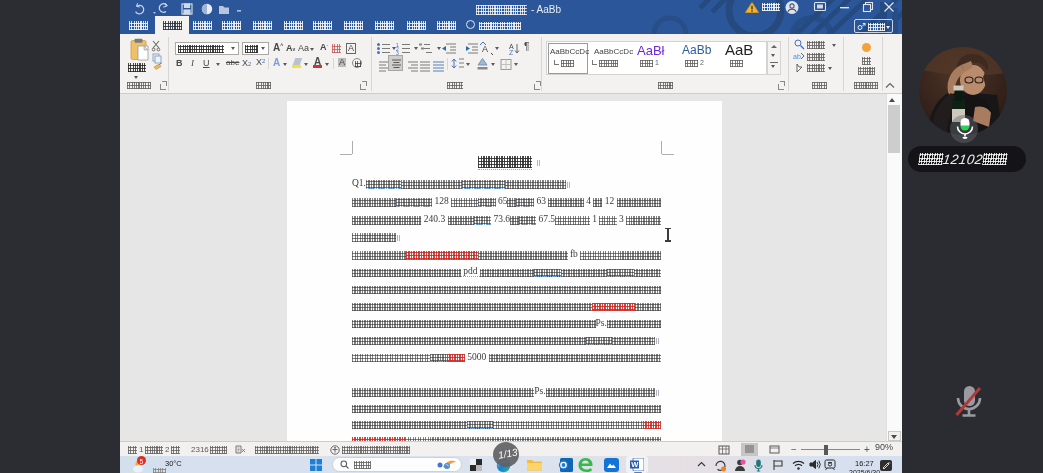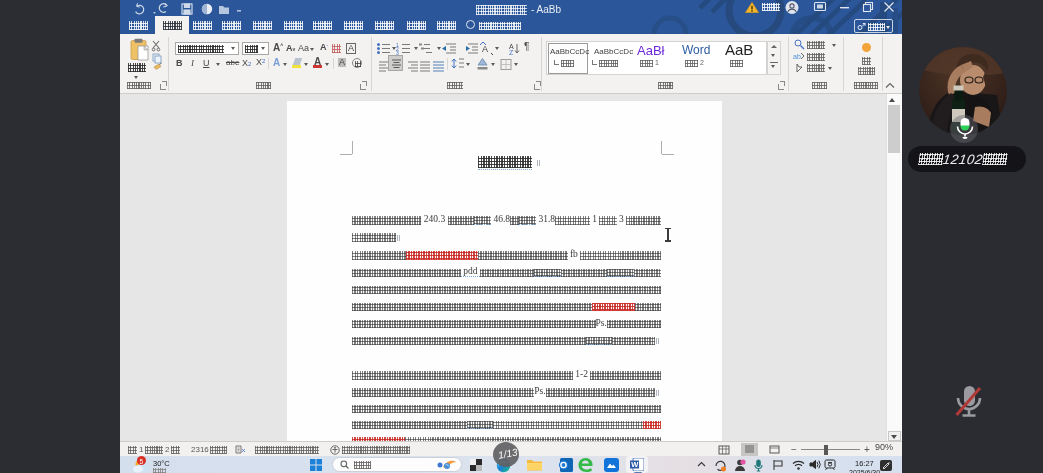--- a/index.html
+++ b/index.html
@@ -277,21 +277,21 @@
   <div class="abs" style="left:427.5px;top:8.5px;width:40px;height:31px;border:1px solid #9a9a9a;background:#fdfdfd"></div>
   <span class="dna" style="left:430px;top:13px">AaBbCcDc</span>
   <span class="abs" style="left:434px;top:26px;width:5px;height:5px;border-left:1px solid #777;border-bottom:1px solid #777"></span>
         <i class="ta gy" style="left:441px;top:26px;width:13px;height:7px"></i>
   <span class="dna" style="left:474px;top:13px">AaBbCcDc</span>
   <span class="abs" style="left:472px;top:26px;width:5px;height:5px;border-left:1px solid #777;border-bottom:1px solid #777"></span>
         <i class="ta gy" style="left:479px;top:26px;width:19px;height:7px"></i>
   <span class="dna" style="left:517px;top:9px;font-size:13px;color:#6d28d9">AaBł</span>
   <i class="ta gy" style="left:520px;top:26px;width:13px;height:7px"></i>
         <span class="abs" style="left:535px;top:25px;font:7px 'Liberation Sans';color:#666">1</span>
-  <span class="dna" style="left:562px;top:9px;font-size:12px;color:#2e5d9e">Word</span>
+  <span class="dna" style="left:562px;top:9px;font-size:12px;color:#2e5d9e">AaBb</span>
   <i class="ta gy" style="left:565px;top:26px;width:13px;height:7px"></i>
         <span class="abs" style="left:580px;top:25px;font:7px 'Liberation Sans';color:#666">2</span>
   <span class="dna" style="left:605px;top:7px;font-size:15px;color:#222">AaB</span>
   <i class="ta gy" style="left:610px;top:26px;width:13px;height:7px"></i>
   <div class="abs" style="left:647px;top:7px;width:14px;height:34px;background:#f4f3f2;border:1px solid #d5d3d1"></div>
   <div class="abs" style="left:651px;top:11px;width:0;height:0;border-left:3px solid transparent;border-right:3px solid transparent;border-bottom:3.5px solid #666"></div>
   <div class="caret" style="left:651px;top:20px"></div>
   <div class="abs" style="left:650px;top:28px;width:8px;height:1.2px;background:#666"></div>
         <div class="caret" style="left:651px;top:31px"></div>
   <i class="ta gy glabel" style="left:538px;top:48px;width:15px;height:7px"></i>
@@ -327,29 +327,53 @@
 
     <div class="abs" style="left:65px;top:40px;width:1px;height:13px;background:#aeaeae"></div>
     <div class="abs" style="left:53.5px;top:52.5px;width:12px;height:1px;background:#aeaeae"></div>
     <div class="abs" style="left:374.5px;top:40px;width:1px;height:13px;background:#aeaeae"></div>
     <div class="abs" style="left:375.5px;top:52.5px;width:12px;height:1px;background:#aeaeae"></div>
 
     <div class="abs" style="left:191.5px;top:55px;border-bottom:1px dotted #7cabdc;padding-bottom:1px">
             <i class="t dk" style="display:block;width:54px;height:11.5px;--ink:rgba(30,30,30,.95);background-image:repeating-linear-gradient(90deg,var(--ink) 0 1.5px,transparent 1.5px 2.6px),repeating-linear-gradient(0deg,var(--ink) 0 1.3px,transparent 1.3px 2.9px)"></i>
           </div>
     <div class="pil abs" style="left:249px;top:59px"></div>
+    <div class="ln" style="top:77.4px;">
+            <s class="lt " style="">Q1.</s>
+            <i class="t ub" style="width:34.8px;height:8.5px;"></i>
+            <i class="t " style="width:60.9px;height:8.5px;"></i>
+            <i class="t ub" style="width:43.5px;height:8.5px;"></i>
+            <i class="t " style="width:60.9px;height:8.5px;"></i>
+            <i class="pil"></i>
+          </div>
+<div class="ln lnj" style="top:95.4px;">
+            <i class="t " style="flex:5 5 43.5px;height:8.5px;"></i>
+            <i class="t ub" style="flex:4 4 34.8px;height:8.5px;"></i>
+            <s class="lt " style=""> 128 </s>
+            <i class="t " style="flex:3 3 26.1px;height:8.5px;"></i>
+            <i class="t ub" style="flex:2 2 17.4px;height:8.5px;"></i>
+            <s class="lt " style=""> 65</s>
+            <i class="t " style="flex:1 1 8.7px;height:8.5px;"></i>
+            <i class="t ub" style="flex:2 2 17.4px;height:8.5px;"></i>
+            <s class="lt " style=""> 63 </s>
+            <i class="t " style="flex:4 4 34.8px;height:8.5px;"></i>
+            <s class="lt " style=""> 4 </s>
+            <i class="t " style="flex:1 1 8.7px;height:8.5px;"></i>
+            <s class="lt " style=""> 12 </s>
+            <i class="t " style="flex:5 5 43.5px;height:8.5px;"></i>
+          </div>
 <div class="ln lnj" style="top:113.0px;">
             <i class="t " style="flex:8 8 69.6px;height:8.5px;"></i>
             <s class="lt " style=""> 240.3 </s>
             <i class="t " style="flex:3 3 26.1px;height:8.5px;"></i>
             <i class="t ub" style="flex:2 2 17.4px;height:8.5px;"></i>
-            <s class="lt " style=""> 46.8</s>
+            <s class="lt " style=""> 73.6</s>
             <i class="t " style="flex:1 1 8.7px;height:8.5px;"></i>
             <i class="t ub" style="flex:2 2 17.4px;height:8.5px;"></i>
-            <s class="lt " style=""> 31.8</s>
+            <s class="lt " style=""> 67.5</s>
             <i class="t " style="flex:4 4 34.8px;height:8.5px;"></i>
             <s class="lt " style=""> 1 </s>
             <i class="t " style="flex:2 2 17.4px;height:8.5px;"></i>
             <s class="lt " style=""> 3 </s>
             <i class="t " style="flex:4 4 34.8px;height:8.5px;"></i>
           </div>
 <div class="ln" style="top:130.4px;">
             <i class="t " style="width:43.5px;height:8.5px;"></i>
             <i class="pil"></i>
           </div>
@@ -381,24 +405,26 @@
             <i class="t " style="flex:27 27 234.9px;height:8.5px;"></i>
             <s class="lt " style="">Ps.</s>
             <i class="t " style="flex:6 6 52.2px;height:8.5px;"></i>
           </div>
 <div class="ln lnj" style="top:233.8px;">
             <i class="t " style="flex:28 28 243.6px;height:8.5px;"></i>
             <i class="t ub" style="flex:3 3 26.1px;height:8.5px;"></i>
             <i class="t " style="flex:5 5 43.5px;height:8.5px;"></i>
             <i class="pil"></i>
           </div>
-<div class="ln lnj" style="top:268.0px;">
-            <i class="t " style="flex:25 25 217.5px;height:8.5px;"></i>
-            <s class="lt " style=""> 1-2 </s>
-            <i class="t " style="flex:8 8 69.6px;height:8.5px;"></i>
+<div class="ln lnj" style="top:250.9px;">
+            <i class="t " style="flex:9 9 78.3px;height:8.5px;"></i>
+            <i class="t ub" style="flex:2 2 17.4px;height:8.5px;"></i>
+            <i class="t rd ur" style="flex:2 2 17.4px;height:8.5px;"></i>
+            <s class="lt " style=""> 5000 </s>
+            <i class="t " style="flex:20 20 174.0px;height:8.5px;"></i>
           </div>
 <div class="ln lnj" style="top:285.0px;">
             <i class="t " style="flex:20 20 174.0px;height:8.5px;"></i>
             <s class="lt " style="">Ps.</s>
             <i class="t " style="flex:12 12 104.4px;height:8.5px;"></i>
             <i class="pil"></i>
           </div>
 <div class="ln lnj" style="top:301.5px;">
             <i class="t " style="flex:36 36 313.2px;height:8.5px;"></i>
           </div>
@@ -463,21 +489,21 @@
   <span class="abs" style="left:755px;top:0;font:9px 'Liberation Sans';color:#444">90%</span>
 </div>
 <div id="taskbar">
   <svg class="abs" style="left:12px;top:2px" width="20" height="15" viewBox="0 0 20 15">
     <circle cx="7" cy="6" r="3.5" fill="#f7a928"></circle>
     <ellipse cx="10" cy="10" rx="6.5" ry="4" fill="#cfe3f5"></ellipse>
           <ellipse cx="6" cy="11" rx="5" ry="3.4" fill="#e9f2fb"></ellipse>
   </svg>
   <div class="abs" style="left:17px;top:0px;width:9px;height:9px;border-radius:50%;background:#d93025"></div>
   <span class="abs" style="left:19.5px;top:1.5px;font:6.5px 'Liberation Sans';color:#fff">5</span>
-  <span class="abs" style="left:33px;top:3px;font:7.5px 'Liberation Sans';color:#1a1a1a">30°C</span>
+  <span class="abs" style="left:45px;top:3px;font:7.5px 'Liberation Sans';color:#1a1a1a">30°C</span>
   <i class="ta gy2" style="left:33px;top:12px;width:13px;height:5px"></i>
   <svg class="abs" style="left:190px;top:3px" width="12" height="12" viewBox="0 0 12 12">
           <rect x="0" y="0" width="5.5" height="5.5" fill="#1a80d8"></rect>
           <rect x="6.5" y="0" width="5.5" height="5.5" fill="#1a80d8"></rect>
           <rect x="0" y="6.5" width="5.5" height="5.5" fill="#1a80d8"></rect>
           <rect x="6.5" y="6.5" width="5.5" height="5.5" fill="#1a80d8"></rect>
         </svg>
   <div class="abs" style="left:212px;top:1px;width:130px;height:15px;background:#fdfdfe;border:1px solid #ccd0d8;border-radius:8px"></div>
   <svg class="abs" style="left:220px;top:4px" width="9" height="9" viewBox="0 0 9 9" fill="none" stroke="#5f6368" stroke-width="1.1">
           <circle cx="3.8" cy="3.8" r="2.8"></circle>

